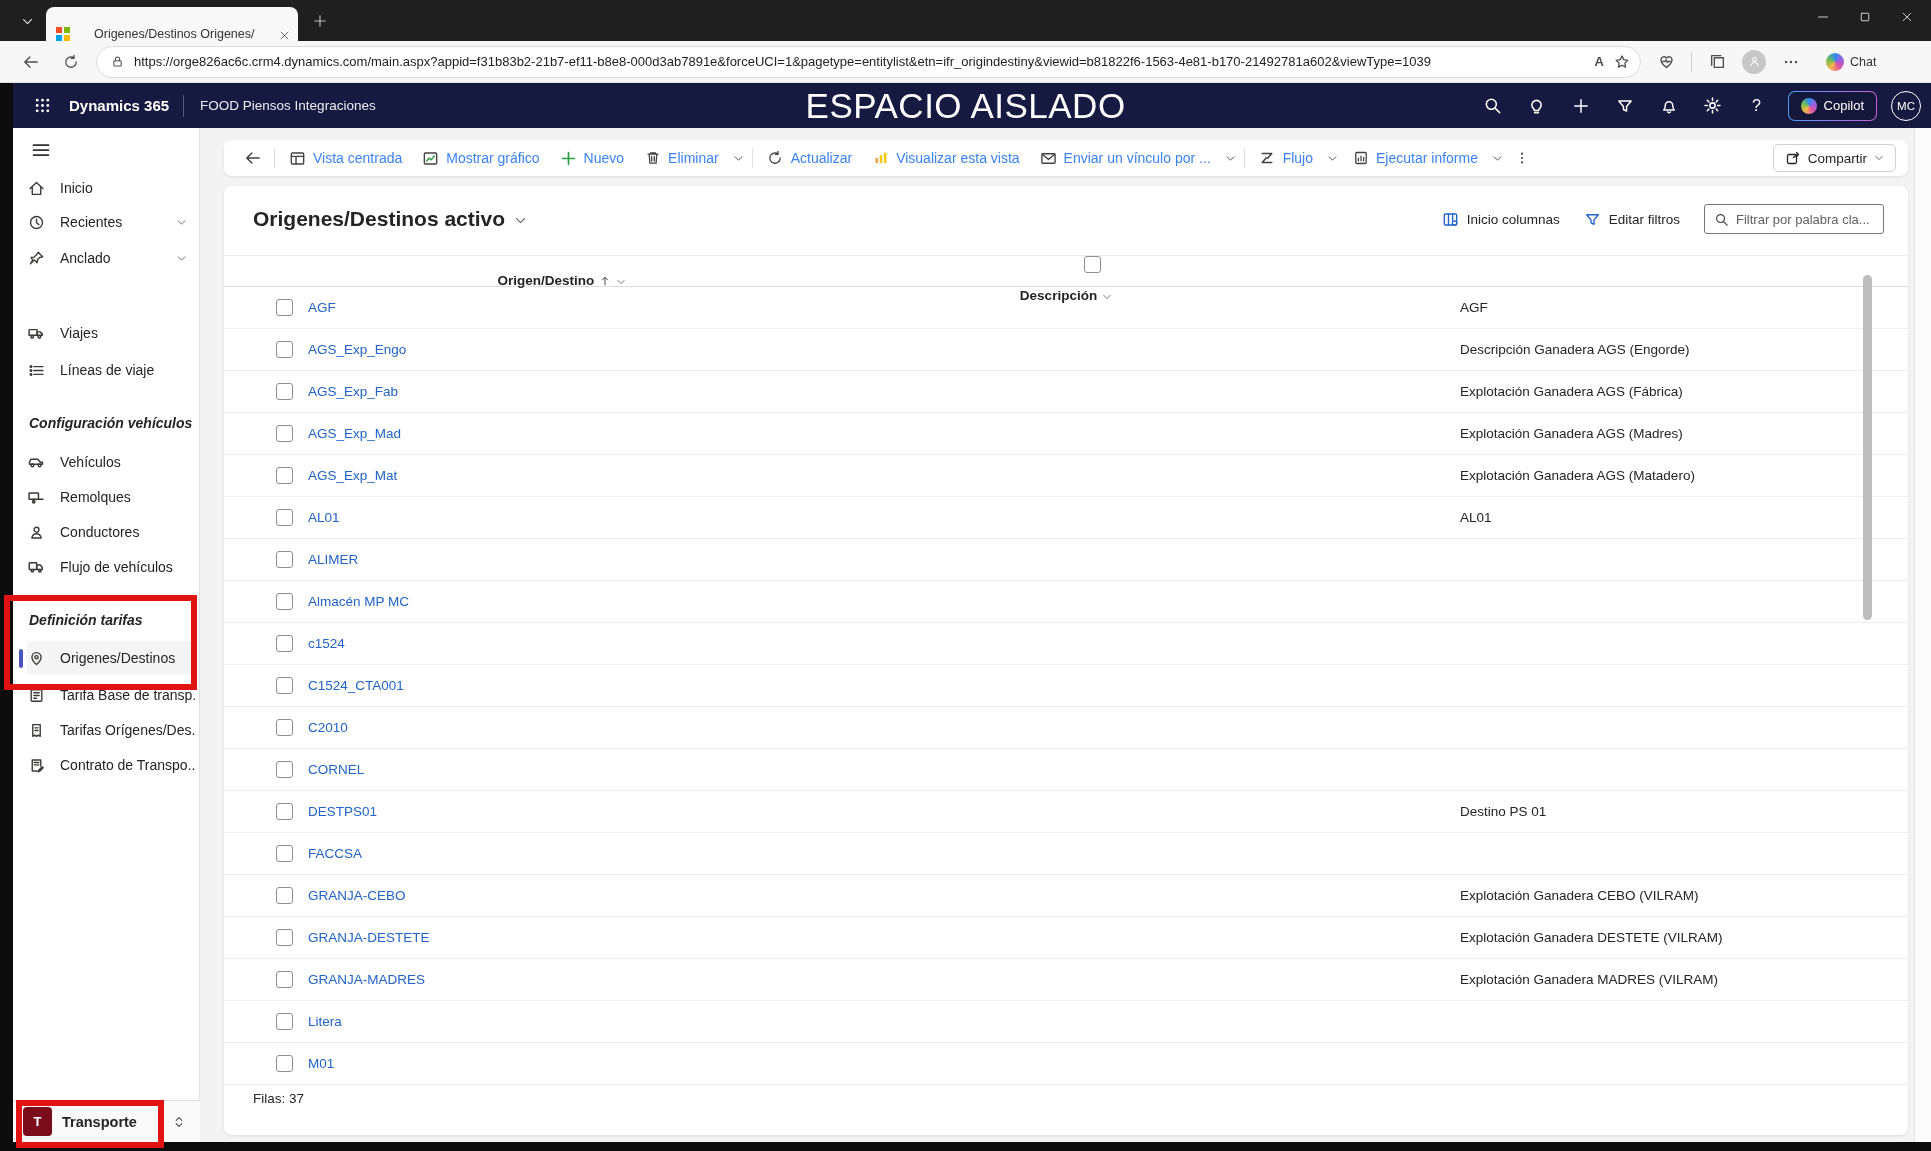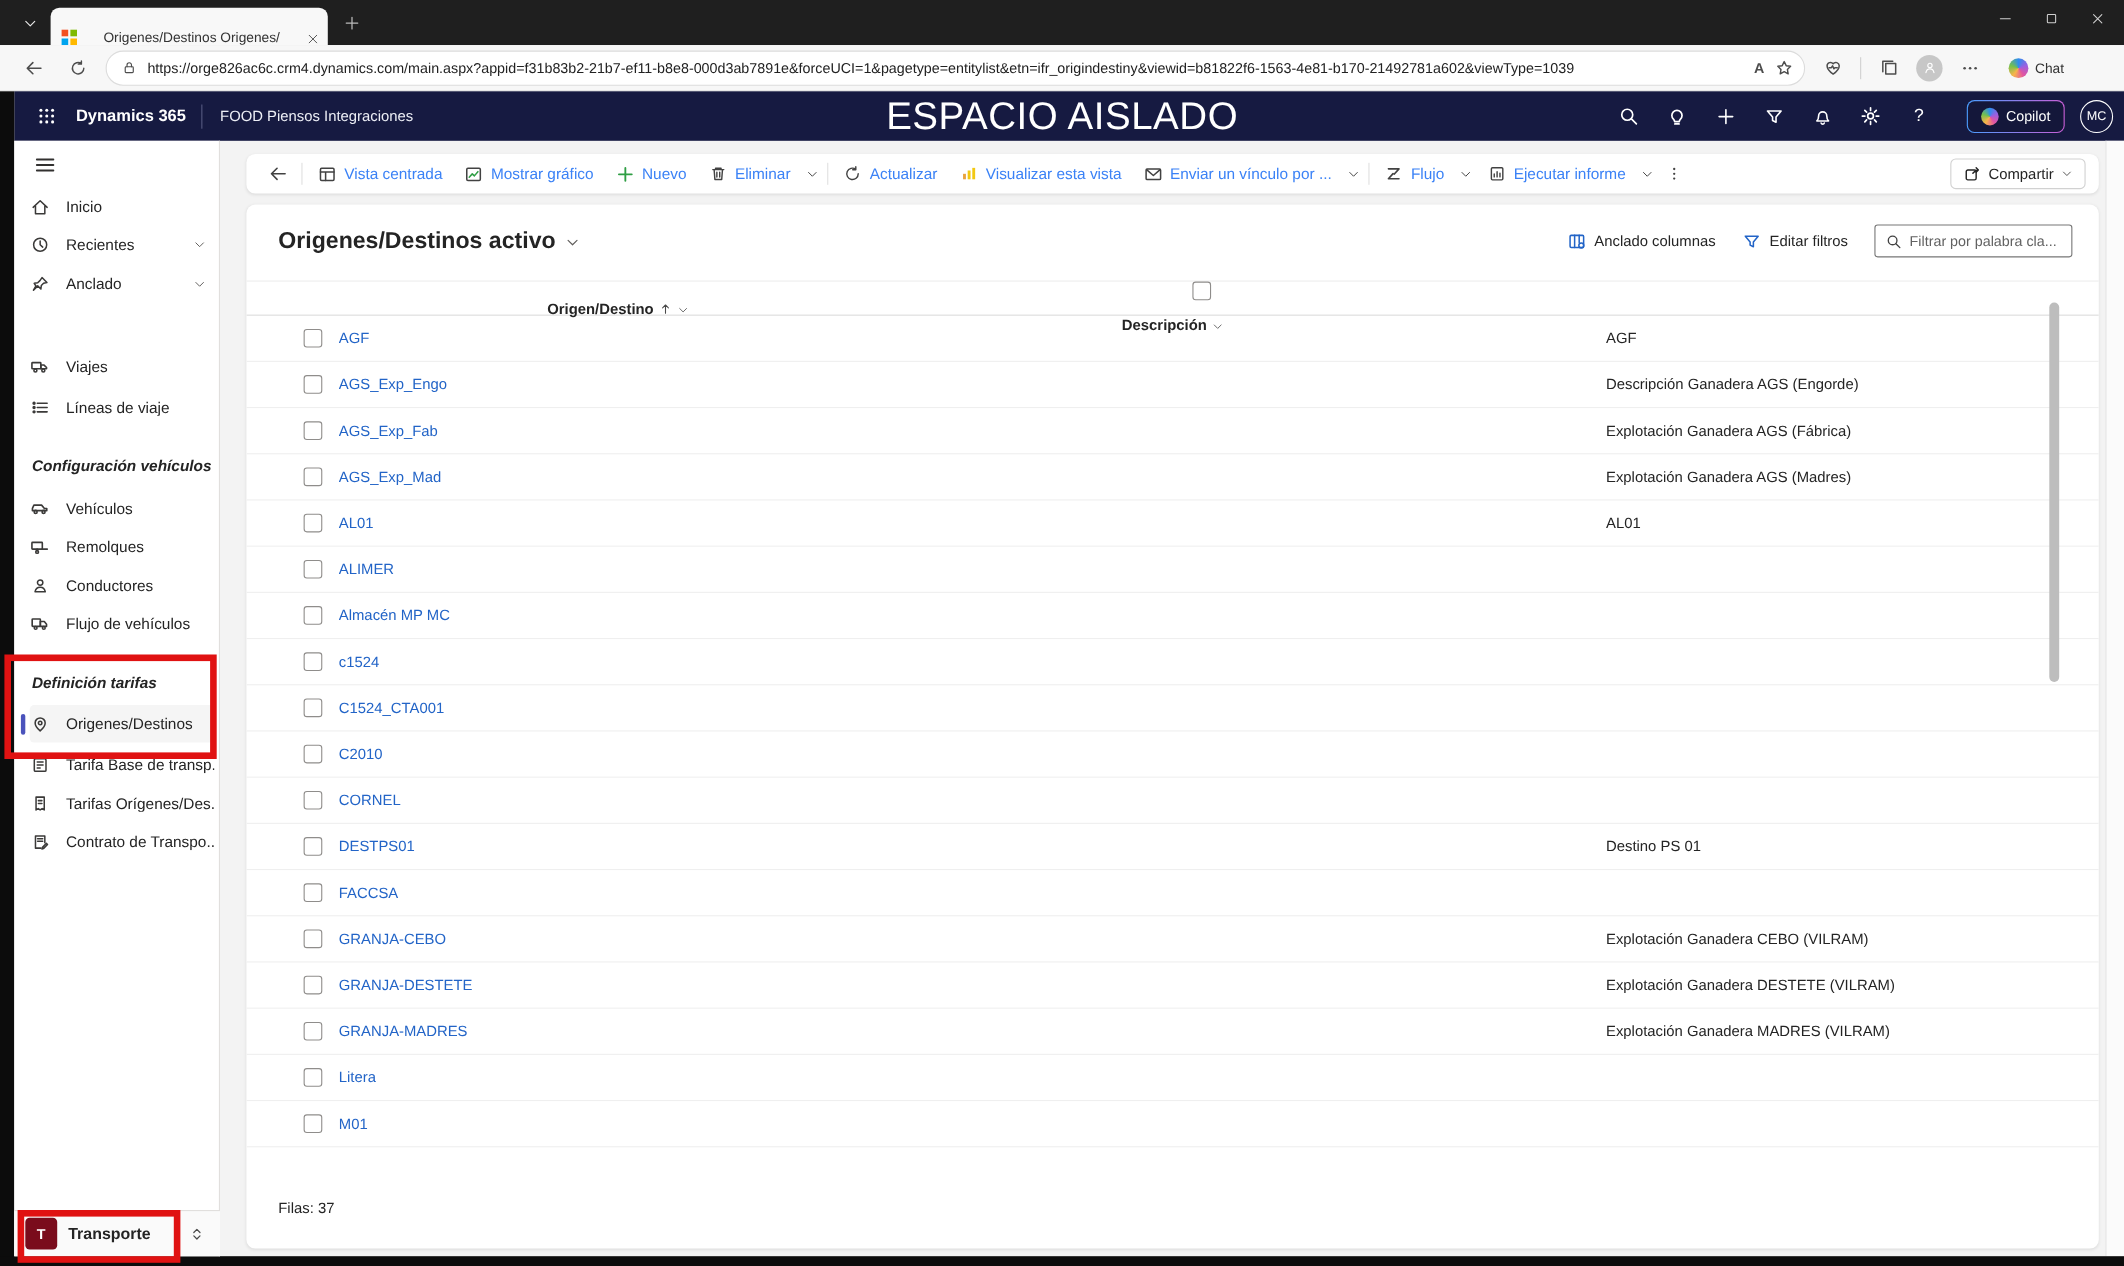--- a/index.html
+++ b/index.html
@@ -36,21 +36,21 @@
   
   .navbar { position:absolute; left:13px; top:83px; width:1918px; height:45px; background:#161a41; color:#fff; display:flex; align-items:center; padding:0 12px 0 12px; }
   .waffle { width:34px; height:34px; display:flex; align-items:center; justify-content:center; flex:none; }
   .product { font-size:15px; font-weight:bold; margin:0 14px 0 10px; white-space:nowrap; }
   .nv-div { width:1px; height:22px; background:#565a80; margin-right:16px; }
   .appname { font-size:13.5px; color:#eceef5; white-space:nowrap; }
   .banner { position:absolute; left:50%; transform:translateX(-52%); top:0; height:45px; display:flex; align-items:center; font-size:35px; letter-spacing:.5px; color:#fff; white-space:nowrap; }
   .nav-right { position:absolute; right:10px; top:0; height:45px; display:flex; align-items:center; gap:6px; }
   .nbtn { width:38px; height:34px; display:flex; align-items:center; justify-content:center; color:#fff; }
   .help-q { font-size:16px; }
-  .copilot-pill-outer { padding:1px; border-radius:7px; background:linear-gradient(90deg,#4a9eff,#c95fd6); margin-left:18px; }
+  .copilot-pill-outer { padding:1px; border-radius:7px; background:linear-gradient(90deg,#4a9eff,#c95fd6); margin-left:6px; }
   .copilot-pill { height:28px; border-radius:6px; background:#14173a; display:flex; align-items:center; gap:7px; padding:0 12px; }
   .copilot-pill span { font-size:13px; color:#fff; }
   .copilot-logo { width:16px; height:16px; border-radius:50%; background:conic-gradient(#2e8def,#9b5fe0,#e255a1,#f8b54a,#74c04d,#2e8def); }
   .mc-avatar { width:30px; height:30px; border-radius:50%; border:1.5px solid #fff; display:flex; align-items:center; justify-content:center; font-size:11.5px; margin-left:8px; }
 
   
   .edge-left { position:absolute; left:0; top:83px; width:13px; height:1068px; background:#0c0c0c; }
   .edge-bottom { position:absolute; left:0; top:1142px; width:1931px; height:9px; background:#0c0c0c; }
   .page-scroll { position:absolute; right:0; top:128px; width:17px; height:1014px; background:#fbfbfb; border-left:1px solid #e3e3e3; }
 
@@ -586,21 +586,21 @@
     </div>
     <div class="vh-right">
       <div class="vh-link">
         <span class="ic">
             <svg class="ico" width="17" height="17" viewBox="0 0 16 16">
               <rect x="2.2" y="2.8" width="11.6" height="10.4" rx="1"></rect>
               <path d="M6.1 2.8v10.4M10 2.8v6"></path>
               <circle cx="11.8" cy="11.4" r="2.1"></circle>
             </svg>
           </span>
-        <span>Anclado columnas</span>
+        <span>Inicio columnas</span>
       </div>
       <div class="vh-link">
         <span class="ic">
             <svg class="ico" width="17" height="17" viewBox="0 0 16 16">
               <path d="M2.5 3.5h11L9.4 8.4v4.1l-2.8-1.4V8.4z"></path>
             </svg>
           </span>
         <span>Editar filtros</span>
       </div>
       <div class="filterbox">
@@ -659,20 +659,25 @@
         <a class="cell-name">AGS_Exp_Fab</a>
         <span class="cell-desc">Explotación Ganadera AGS (Fábrica)</span>
       </div>
 
       <div class="grow">
         <span class="cb"></span>
         <a class="cell-name">AGS_Exp_Mad</a>
         <span class="cell-desc">Explotación Ganadera AGS (Madres)</span>
       </div>
 
+      <div class="grow">
+        <span class="cb"></span>
+        <a class="cell-name">AGS_Exp_Mat</a>
+        <span class="cell-desc">Explotación Ganadera AGS (Matadero)</span>
+      </div>
 
       <div class="grow">
         <span class="cb"></span>
         <a class="cell-name">AL01</a>
         <span class="cell-desc">AL01</span>
       </div>
 
       <div class="grow">
         <span class="cb"></span>
         <a class="cell-name">ALIMER</a>

